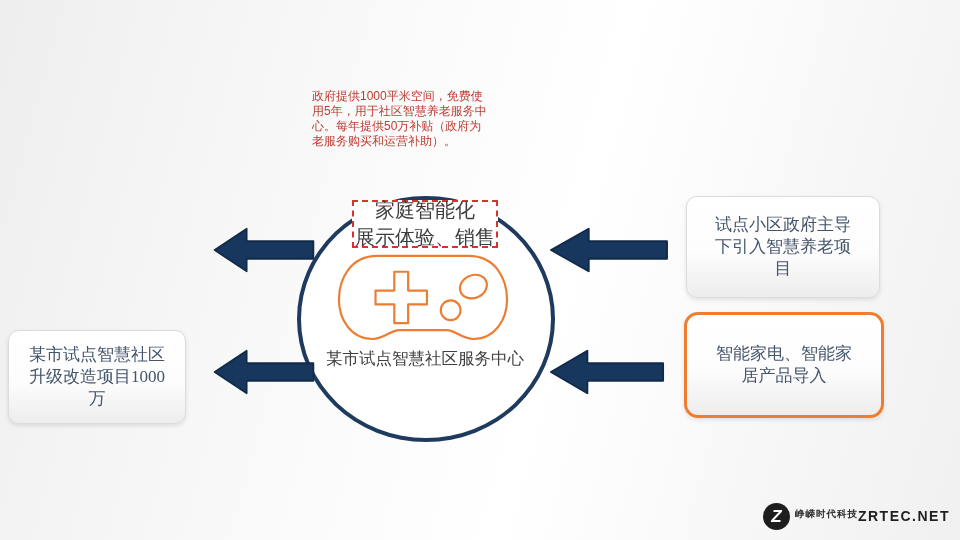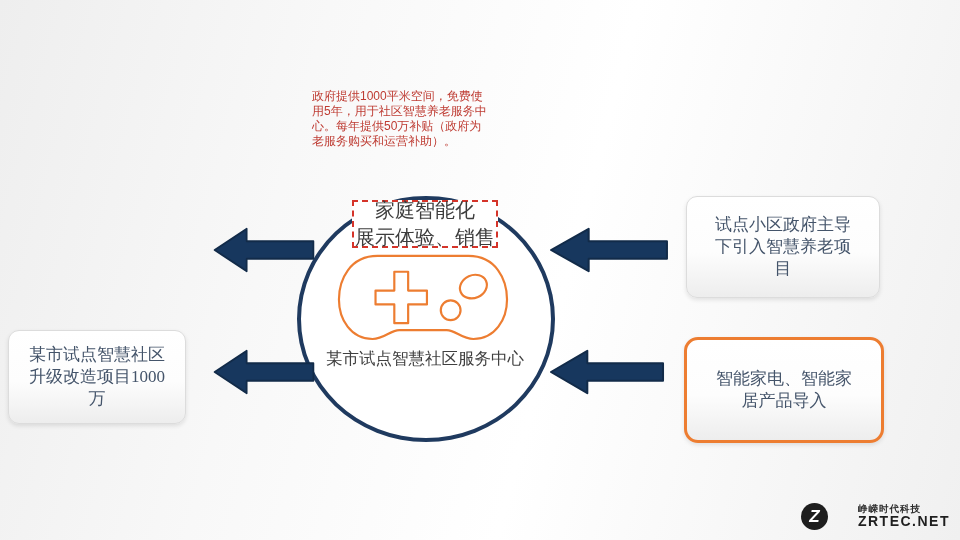--- a/index.html
+++ b/index.html
@@ -55,21 +55,21 @@
     background:linear-gradient(180deg,#ffffff 0%,#fdfdfd 55%,#ededed 100%);
     border:1px solid #dcdcdc;border-radius:11px;
     box-shadow:0 2px 4px rgba(0,0,0,0.10);
     display:flex;align-items:center;justify-content:center;
     font-family:"Liberation Serif",serif;
     font-size:17px;line-height:1.3;color:#44546a;text-align:center;
   }
   .node.l1{left:8px;top:198px;width:176px;height:110px;}
   .node.l2{left:8px;top:330px;width:176px;height:92px;}
   .node.r1{left:686px;top:196px;width:192px;height:100px;}
-  .node.r2{left:684px;top:337px;width:194px;height:100px;border:3px solid #ed7d31;border-radius:14px;}
+  .node.r2{left:684px;top:312px;width:194px;height:100px;border:3px solid #ed7d31;border-radius:14px;}
 
   .arrow{position:absolute;width:104px;height:52px;}
   .arrow.a1{left:212px;top:224px;}
   .arrow.a2{left:212px;top:346px;}
   .arrow.a3{left:548px;top:224px;width:122px;}
   .arrow.a4{left:548px;top:346px;width:118px;}
   .arrow svg{width:100%;height:100%;display:block;}
 
   .bottom-note{
     position:absolute;left:326px;top:427px;width:240px;
@@ -81,21 +81,21 @@
   .logo{
     position:absolute;right:10px;bottom:10px;
     display:flex;align-items:center;gap:5px;z-index:5;
   }
   .logo .mark{
     width:27px;height:27px;border-radius:50%;background:#1e1e1e;
     color:#ffffff;display:flex;align-items:center;justify-content:center;
     font-size:17px;font-weight:bold;font-style:italic;
     font-family:"Liberation Sans",sans-serif;
   }
-  .logo .words{display:flex;flex-direction:column;line-height:1.1;margin-left:25px;}
+  .logo .words{display:flex;flex-direction:row;line-height:1.1;}
   .logo .zh{font-size:9.5px;font-weight:bold;color:#2b2b2b;letter-spacing:1px;}
   .logo .en{font-size:14px;font-weight:bold;color:#1e1e1e;letter-spacing:1.5px;}
 </style>
 </head>
 <body>
 
 <div class="slide">
 
 
   <div class="top-note preline">政府提供1000平米空间，免费使

